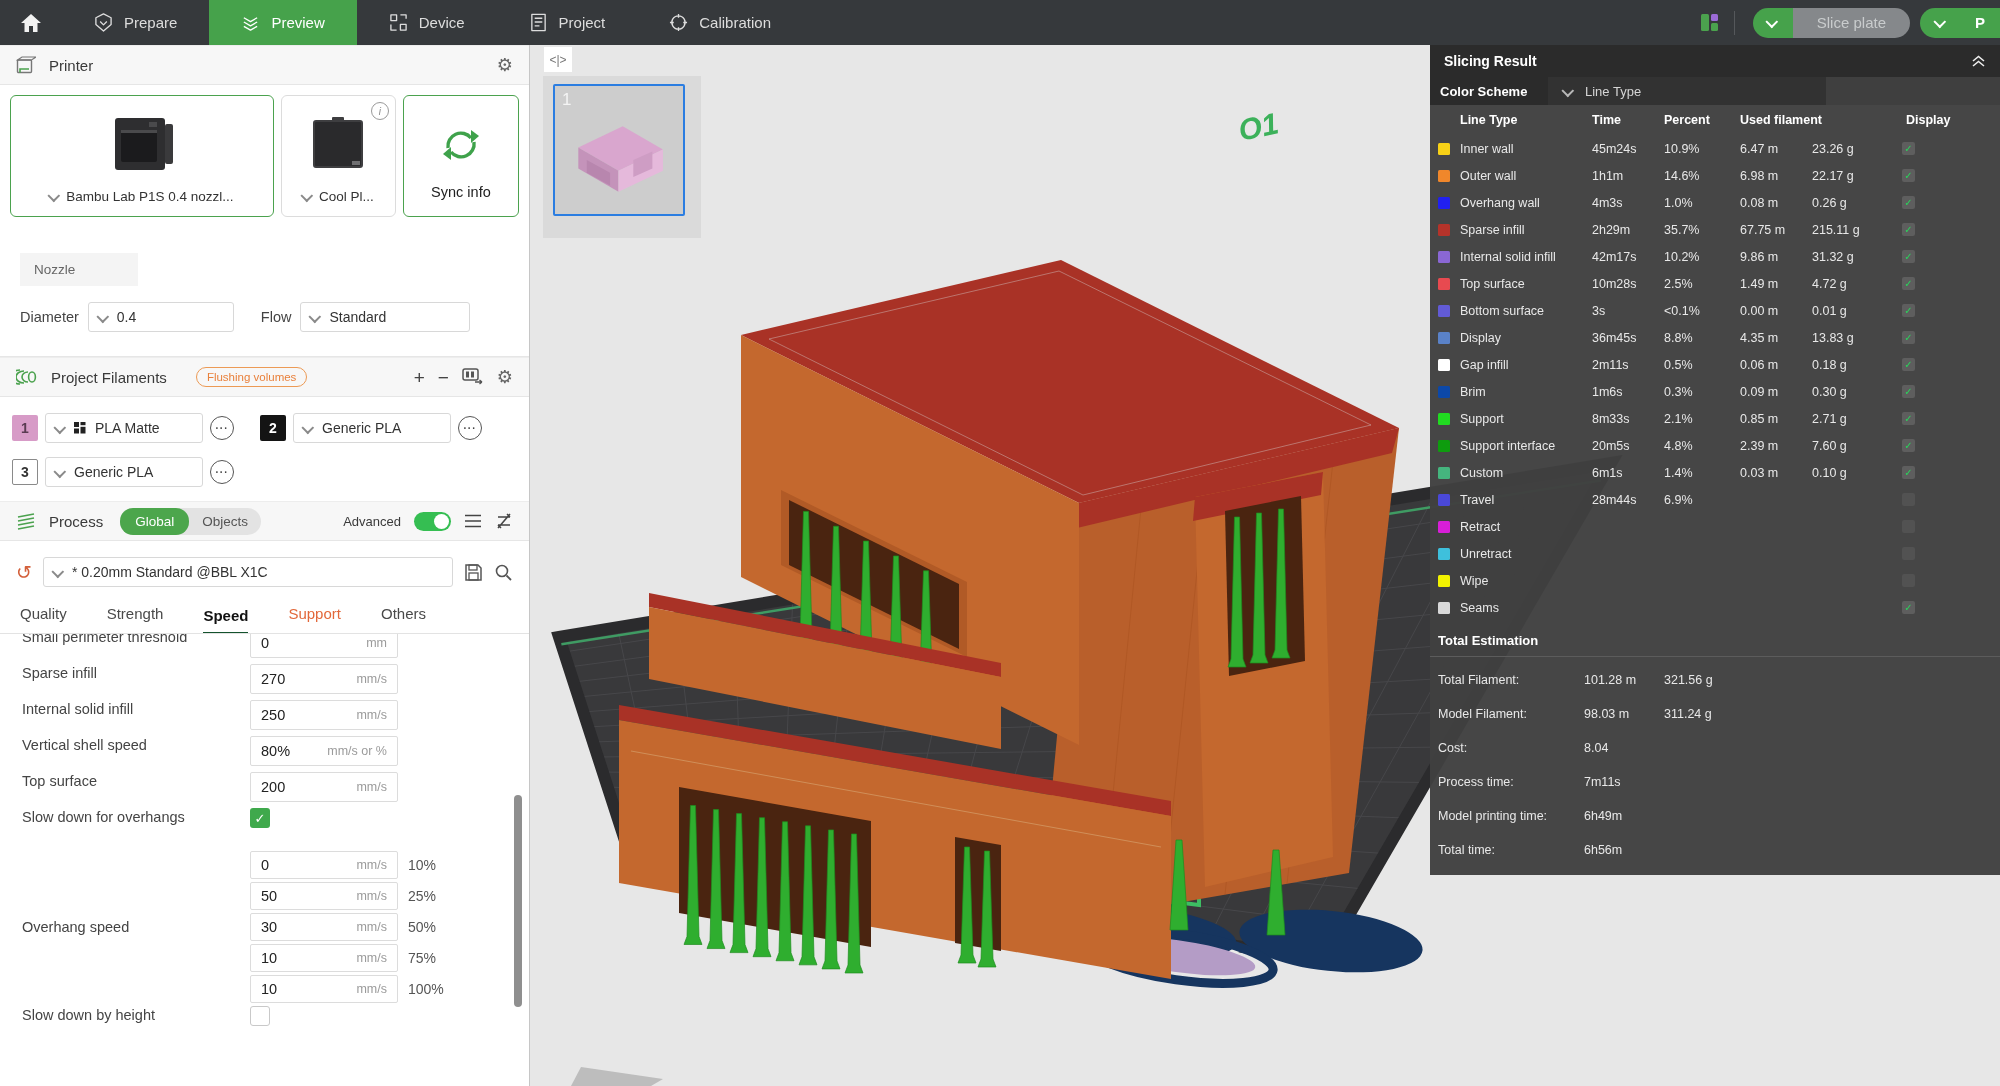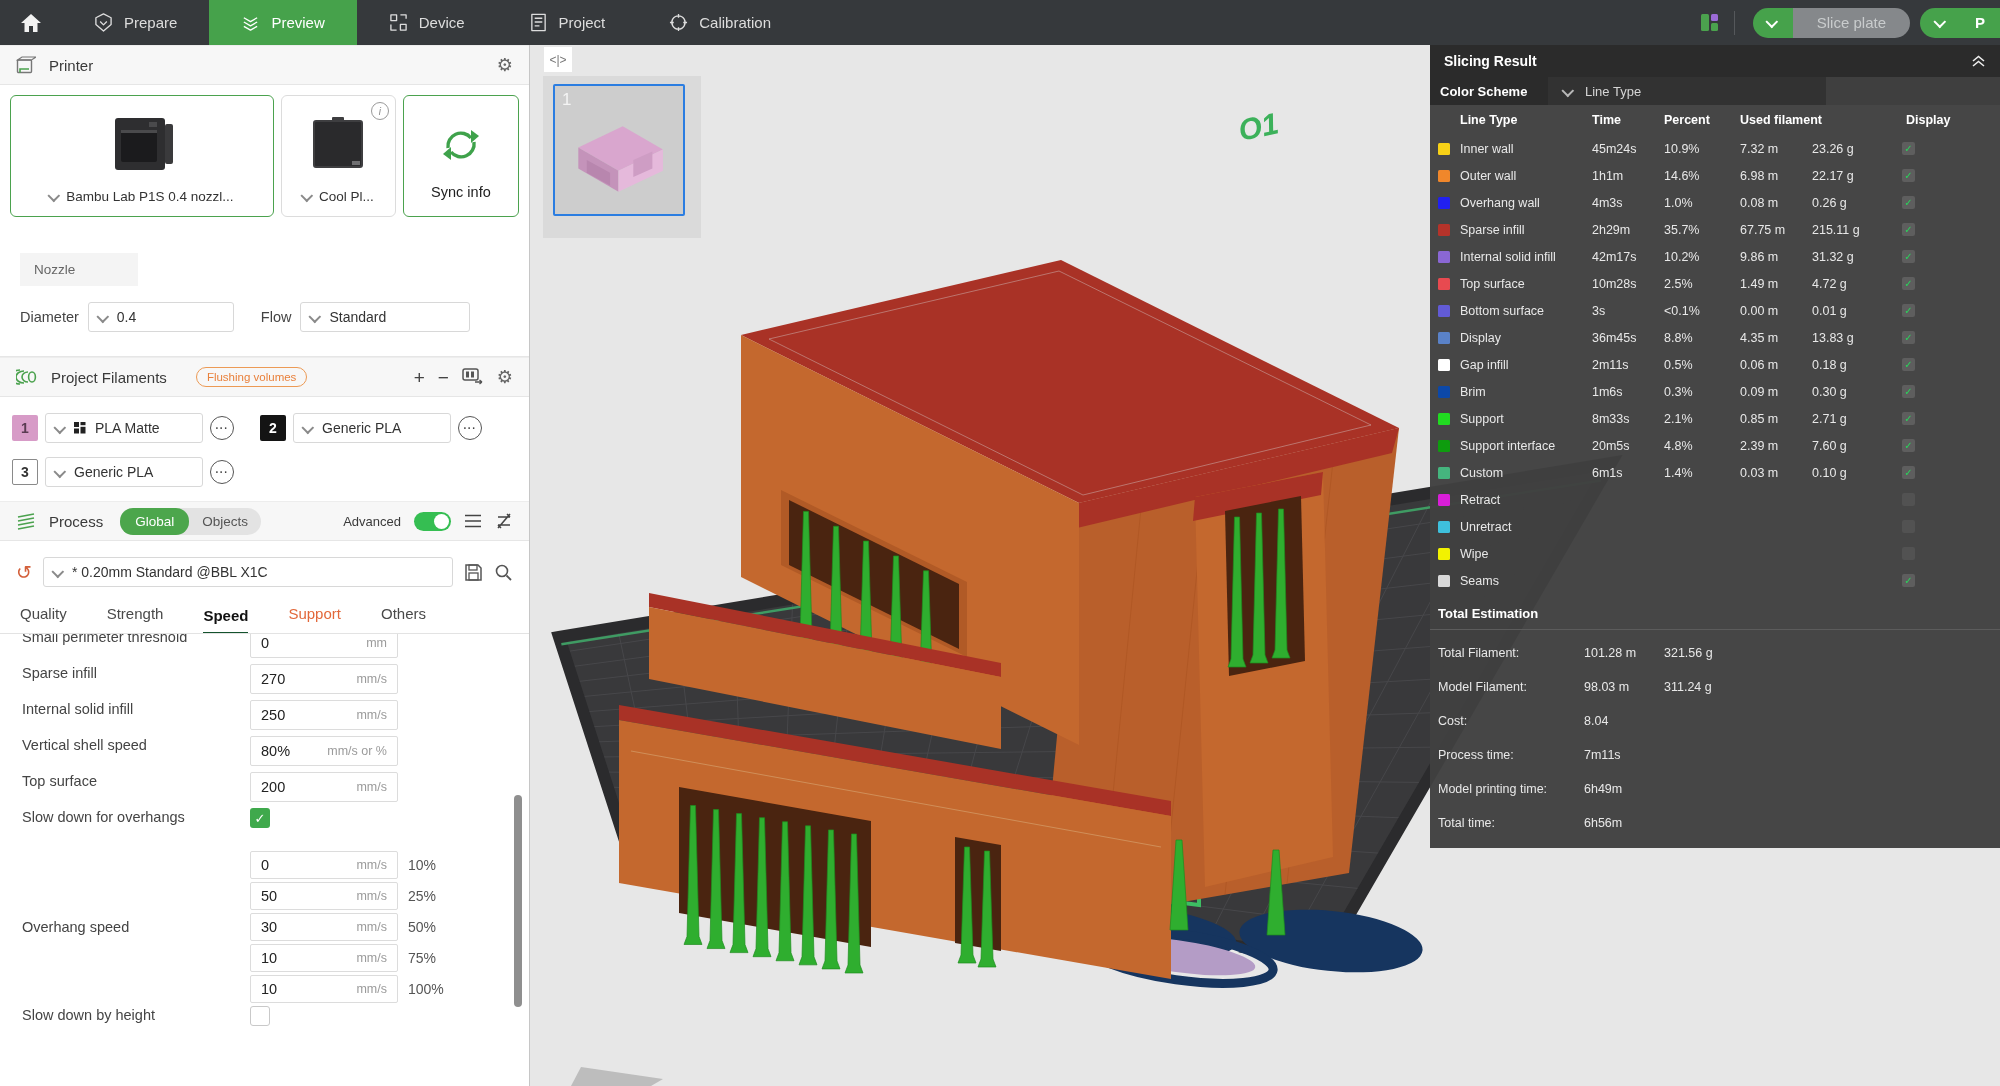--- a/index.html
+++ b/index.html
@@ -551,21 +551,21 @@
       <span>Percent</span>
       <span class="uf">Used filament</span>
       <span class="disp">Display</span>
     </div>
     <div id="rp-rows">
         <div class="rp-row">
           <span class="swatch" style="background: rgb(247, 209, 23);"></span>
           <span>Inner wall</span>
           <span>45m24s</span>
           <span>10.9%</span>
-          <span>7.32 m</span>
+          <span>6.47 m</span>
           <span>23.26 g</span>
           <span class="rchk">✓</span>
         </div>
         <div class="rp-row">
           <span class="swatch" style="background: rgb(240, 135, 43);"></span>
           <span>Outer wall</span>
           <span>1h1m</span>
           <span>14.6%</span>
           <span>6.98 m</span>
           <span>22.17 g</span>
@@ -662,20 +662,29 @@
           <span class="rchk">✓</span>
         </div>
         <div class="rp-row">
           <span class="swatch" style="background: rgb(69, 181, 126);"></span>
           <span>Custom</span>
           <span>6m1s</span>
           <span>1.4%</span>
           <span>0.03 m</span>
           <span>0.10 g</span>
           <span class="rchk">✓</span>
+        </div>
+        <div class="rp-row">
+          <span class="swatch" style="background: rgb(74, 72, 216);"></span>
+          <span>Travel</span>
+          <span>28m44s</span>
+          <span>6.9%</span>
+          <span></span>
+          <span></span>
+          <span class="rchk off"></span>
         </div>
         <div class="rp-row">
           <span class="swatch" style="background: rgb(216, 30, 216);"></span>
           <span>Retract</span>
           <span></span>
           <span></span>
           <span></span>
           <span></span>
           <span class="rchk off"></span>
         </div>

